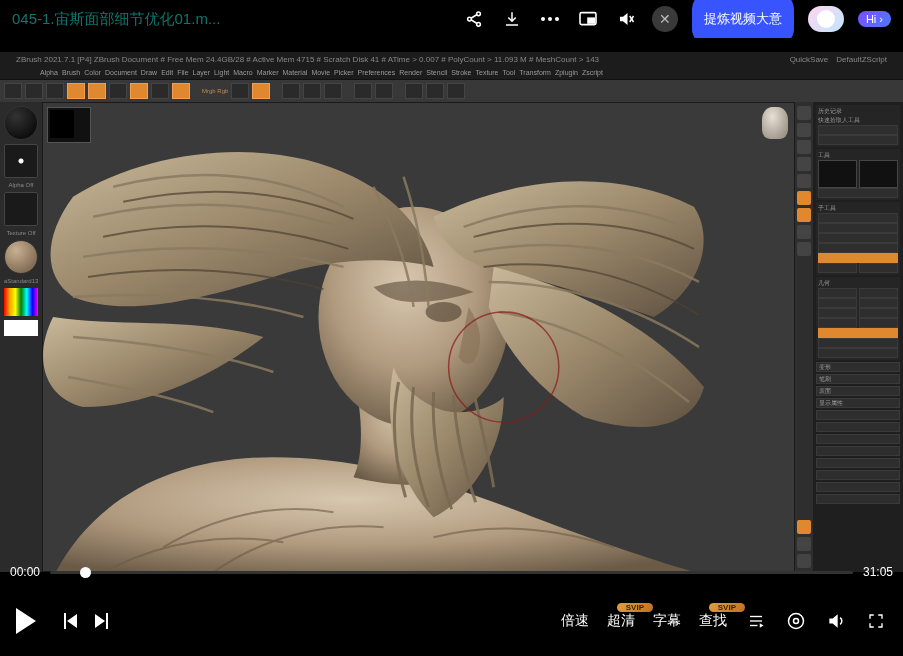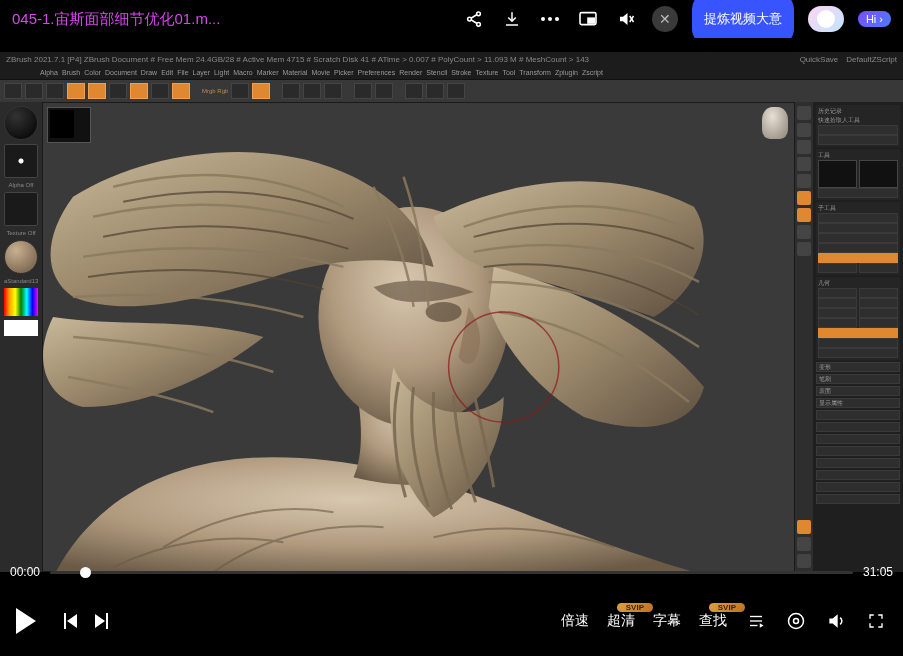--- a/index.html
+++ b/index.html
@@ -1,31 +1,31 @@
 <!DOCTYPE html>
 <html><head>
 <meta charset="utf-8">
 <style>
 * { margin: 0; padding: 0; box-sizing: border-box; }
 body { width: 903px; height: 656px; background: #000; font-family: "Microsoft YaHei", Arial, sans-serif; overflow: hidden; color: #ccc; }
 
 
 .titlebar { height: 38px; background: #000; display: flex; align-items: center; padding: 0 12px; gap: 14px; }
-.titlebar .title { flex: 1; color: #d946ef; font-size: 15px; font-weight: 500; }
+.titlebar .title { flex: 1; color: #0f766e; font-size: 15px; font-weight: 500; }
 .titlebar .icon-btn { width: 24px; height: 24px; display: flex; align-items: center; justify-content: center; color: #fff; cursor: pointer; }
 .titlebar .close-circle { width: 26px; height: 26px; border-radius: 50%; background: #3a3a3a; display: flex; align-items: center; justify-content: center; color: #bbb; font-size: 14px; cursor: pointer; }
 .titlebar .pill-btn { background: #3754ff; color: #fff; border-radius: 16px; padding: 17px 12px; font-size: 13px; cursor: pointer; }
 .titlebar .avatar { width: 36px; height: 26px; border-radius: 14px; background: linear-gradient(135deg,#ffd5f0,#c0e5ff); display: flex; align-items: center; justify-content: center; position: relative; }
 .titlebar .avatar::before { content:''; width:18px; height:18px; border-radius:50%; background:#fff; }
 .titlebar .hi-badge { background: linear-gradient(135deg,#7b4dff,#4d7bff); color:#fff; font-size:11px; padding:2px 8px; border-radius:10px; cursor:pointer; }
 
 
 .video-area { width: 903px; height: 548px; background: #000; position: relative; display:flex; align-items:center; justify-content:center; }
 .zbrush { width: 903px; height: 520px; background: #2b2b2b; display: flex; flex-direction: column; font-size: 8px; }
-.zb-top { height: 14px; background: #1c1c1c; color: #888; display:flex; align-items:center; padding:0 6px; gap:10px; }
+.zb-top { height: 14px; background: #1c1c1c; color: #888; display:flex; align-items:center; padding:0 16px; gap:10px; }
 .zb-top-right { margin-left:auto; display:flex; gap:8px; }
 .zb-menu { height: 14px; background: #1c1c1c; border-bottom:1px solid #111; display:flex; align-items:center; padding:0 40px; gap:4px; }
 .zb-menu span { color:#999; font-size:7px; }
 .zb-shelf { height: 22px; background: #383838; display:flex; align-items:center; padding:0 4px; gap:3px; }
 .zb-shelf .slot { width:18px; height:16px; background:#2a2a2a; border:1px solid #444; }
 .zb-shelf .slot.orange { background:#e08830; border-color:#f0a050; }
 .zb-shelf .sep { width:6px; }
 .zb-shelf .mini-label { color:#c08850; font-size:6px; }
 .zb-body { flex:1; display:flex; }
 .zb-left { width: 42px; background:#2b2b2b; display:flex; flex-direction:column; gap:4px; padding:4px; }

